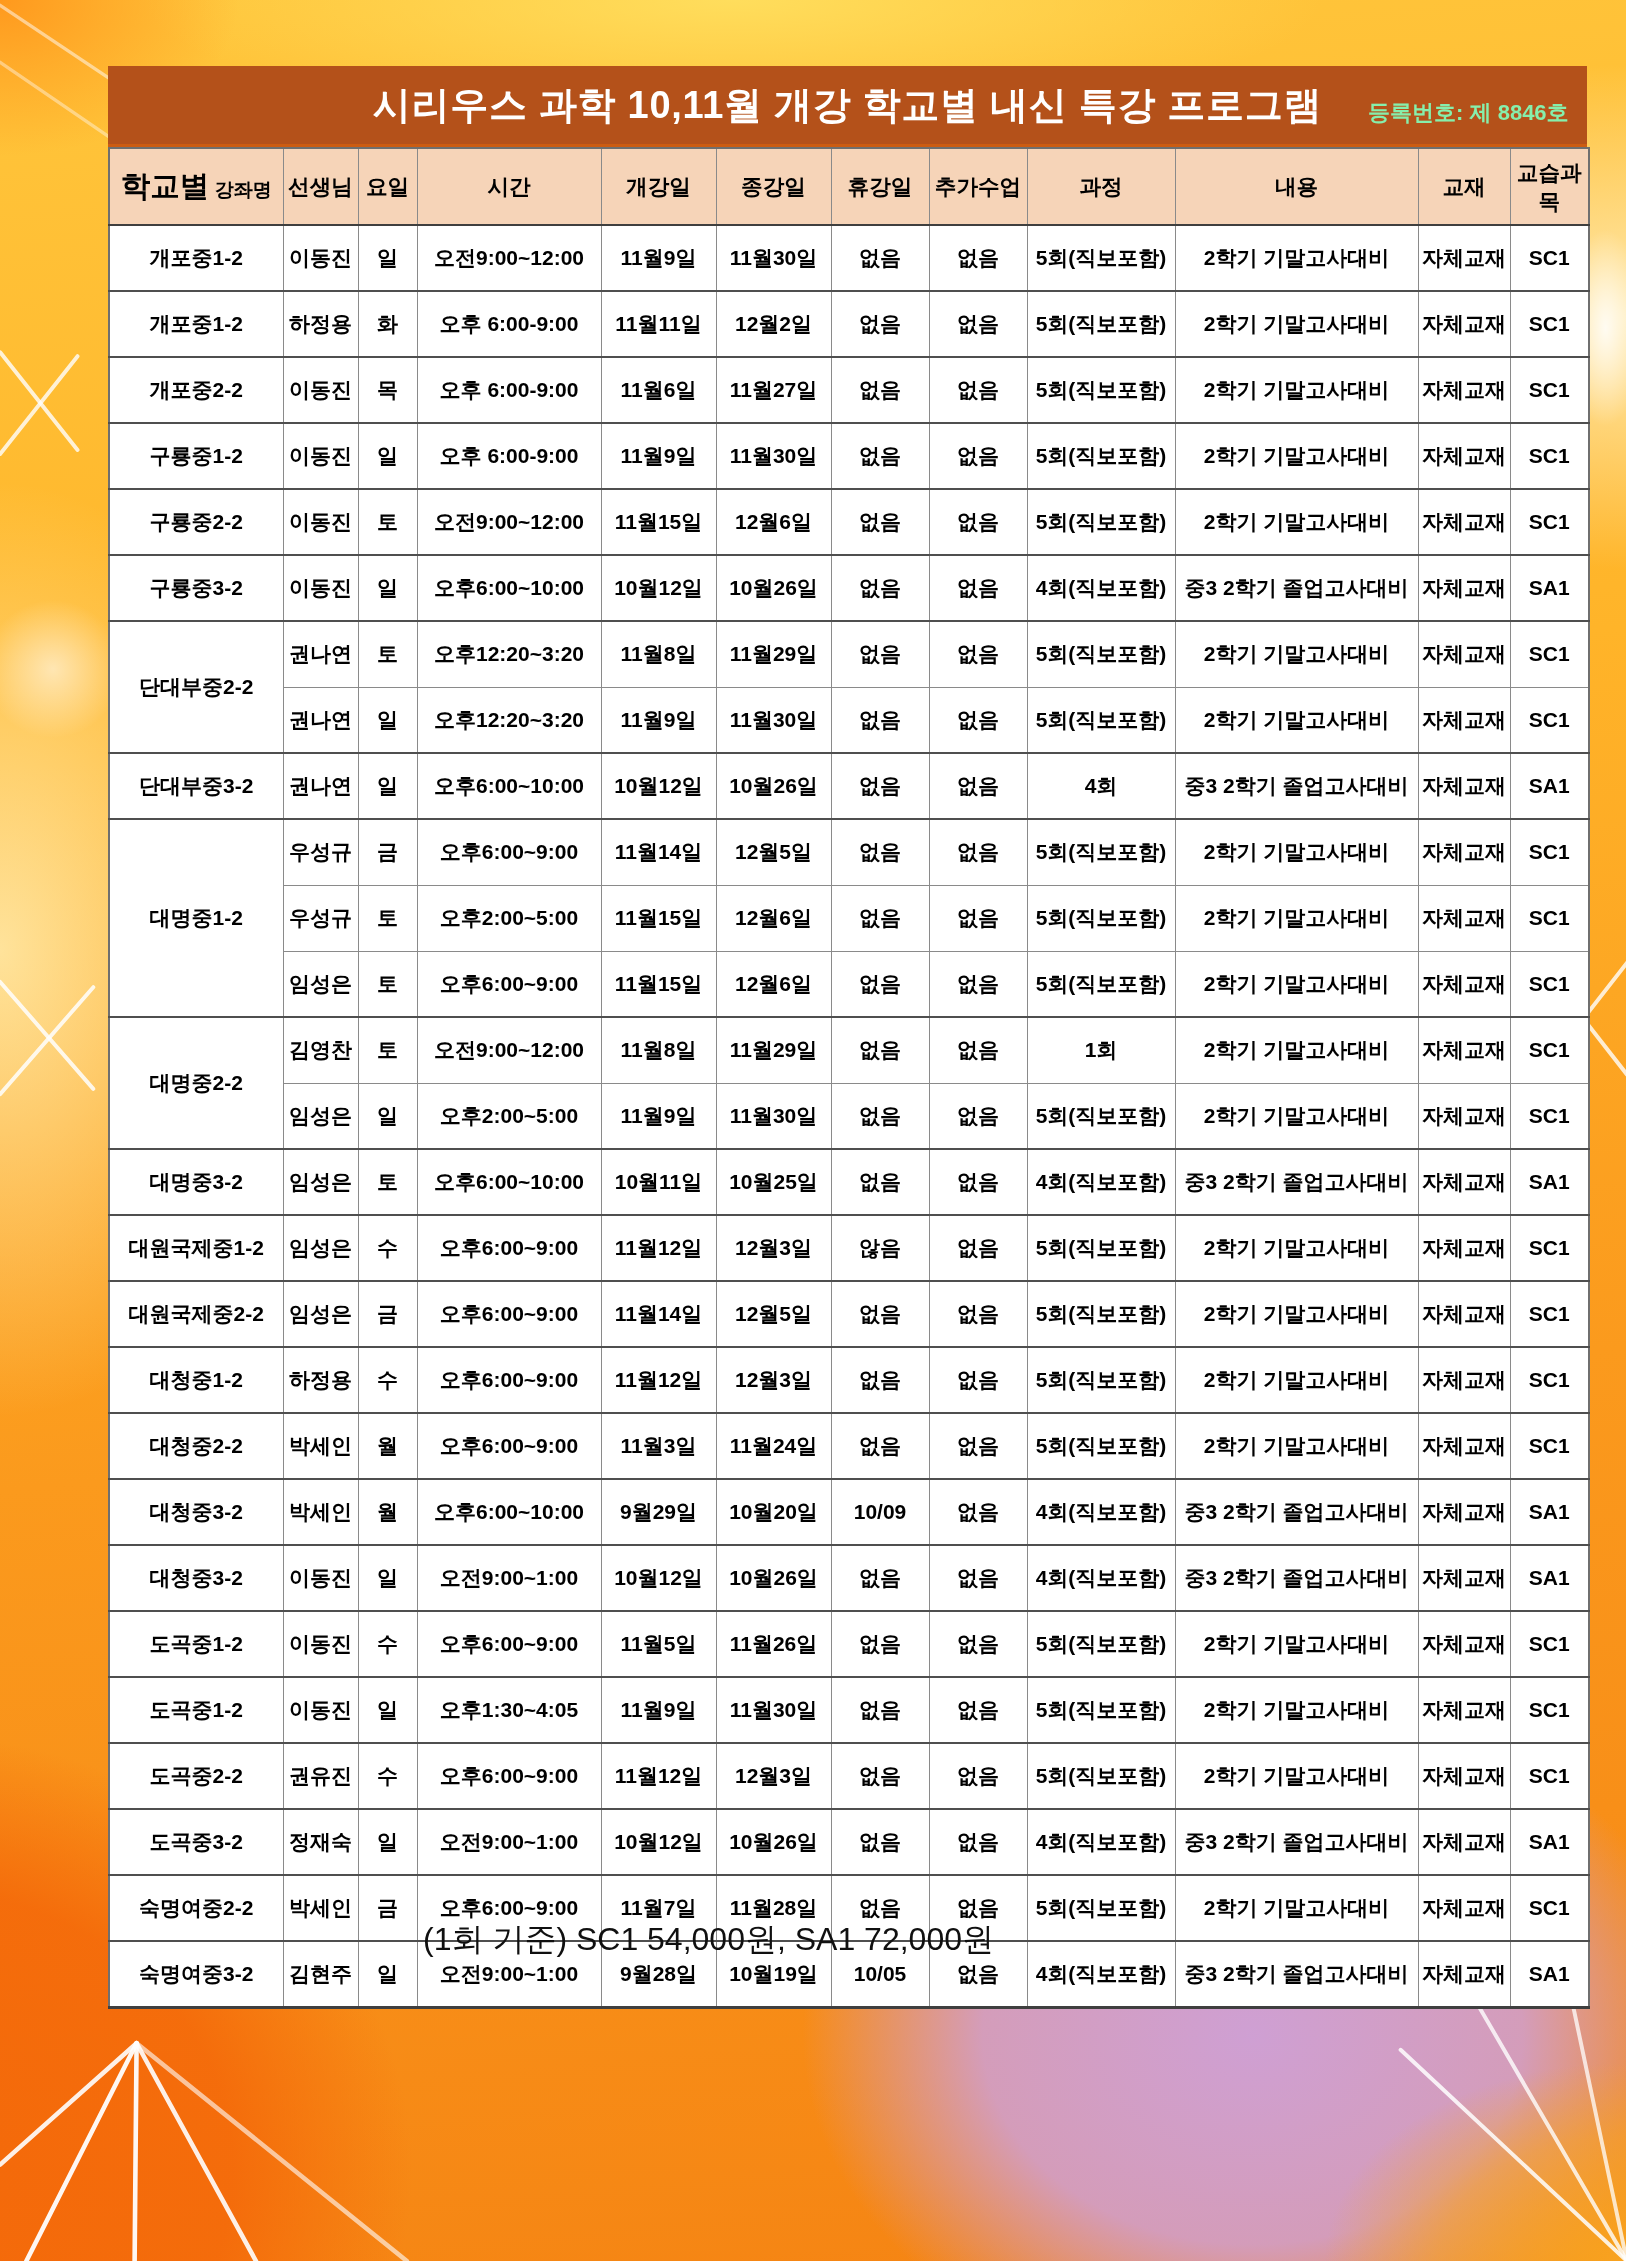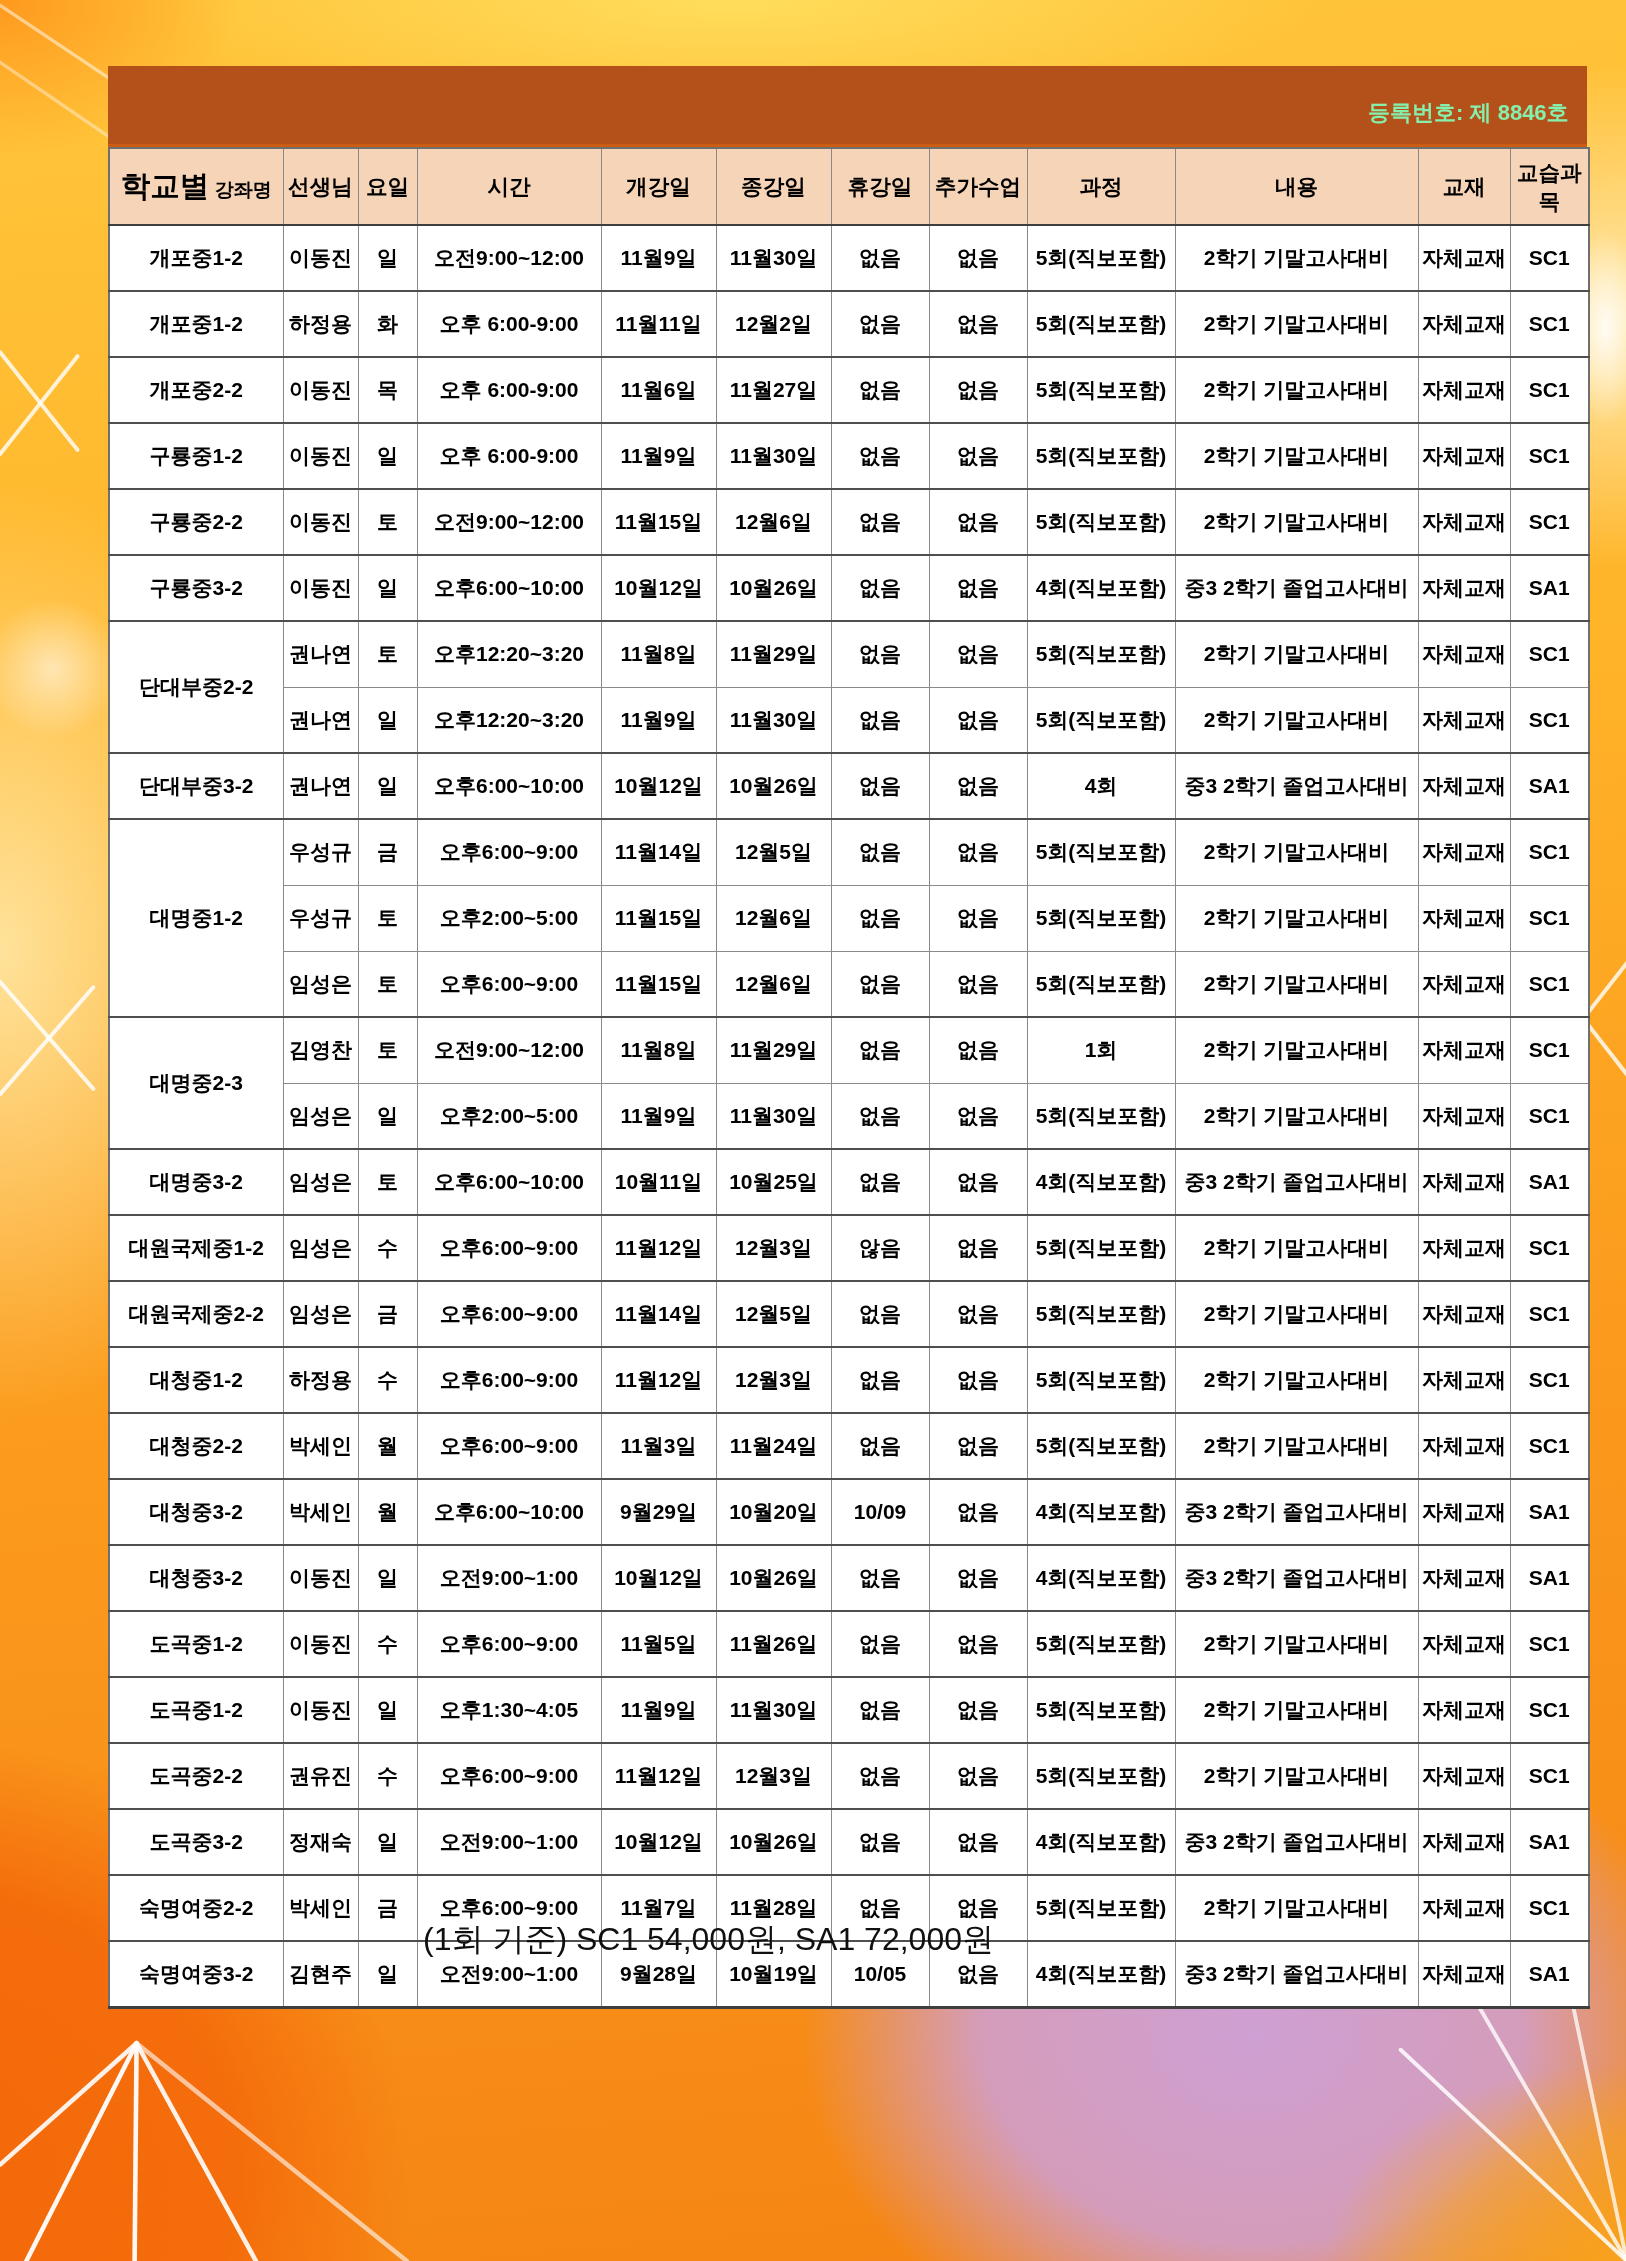--- a/index.html
+++ b/index.html
@@ -148,20 +148,21 @@
       <line x1="0" y1="95" x2="165" y2="208" opacity="0.4"></line>
     </g>
   </svg>
 
   <div class="glow glow-right-top"></div>
   <div class="glow glow-left-mid"></div>
 
   <div class="sheet">
 
     <div class="title-bar">
+      <div class="title">시리우스 과학 10,11월 개강 학교별 내신 특강 프로그램</div>
       <div class="reg">등록번호: 제 8846호</div>
     </div>
 
     <table class="schedule">
       <colgroup>
         <col class="c-school">
           <col class="c-teacher">
           <col class="c-day">
           <col class="c-time">
         <col class="c-start">
@@ -351,21 +352,21 @@
             <td>11월15일</td>
             <td>12월6일</td>
             <td>없음</td>
             <td>없음</td>
             <td>5회(직보포함)</td>
             <td>2학기 기말고사대비</td>
             <td>자체교재</td>
             <td>SC1</td>
           </tr>
           <tr class="group-start">
-            <td rowspan="2">대명중2-3</td>
+            <td rowspan="2">대명중2-2</td>
             <td>김영찬</td>
             <td>토</td>
             <td>오전9:00~12:00</td>
             <td>11월8일</td>
             <td>11월29일</td>
             <td>없음</td>
             <td>없음</td>
             <td>1회</td>
             <td>2학기 기말고사대비</td>
             <td>자체교재</td>

